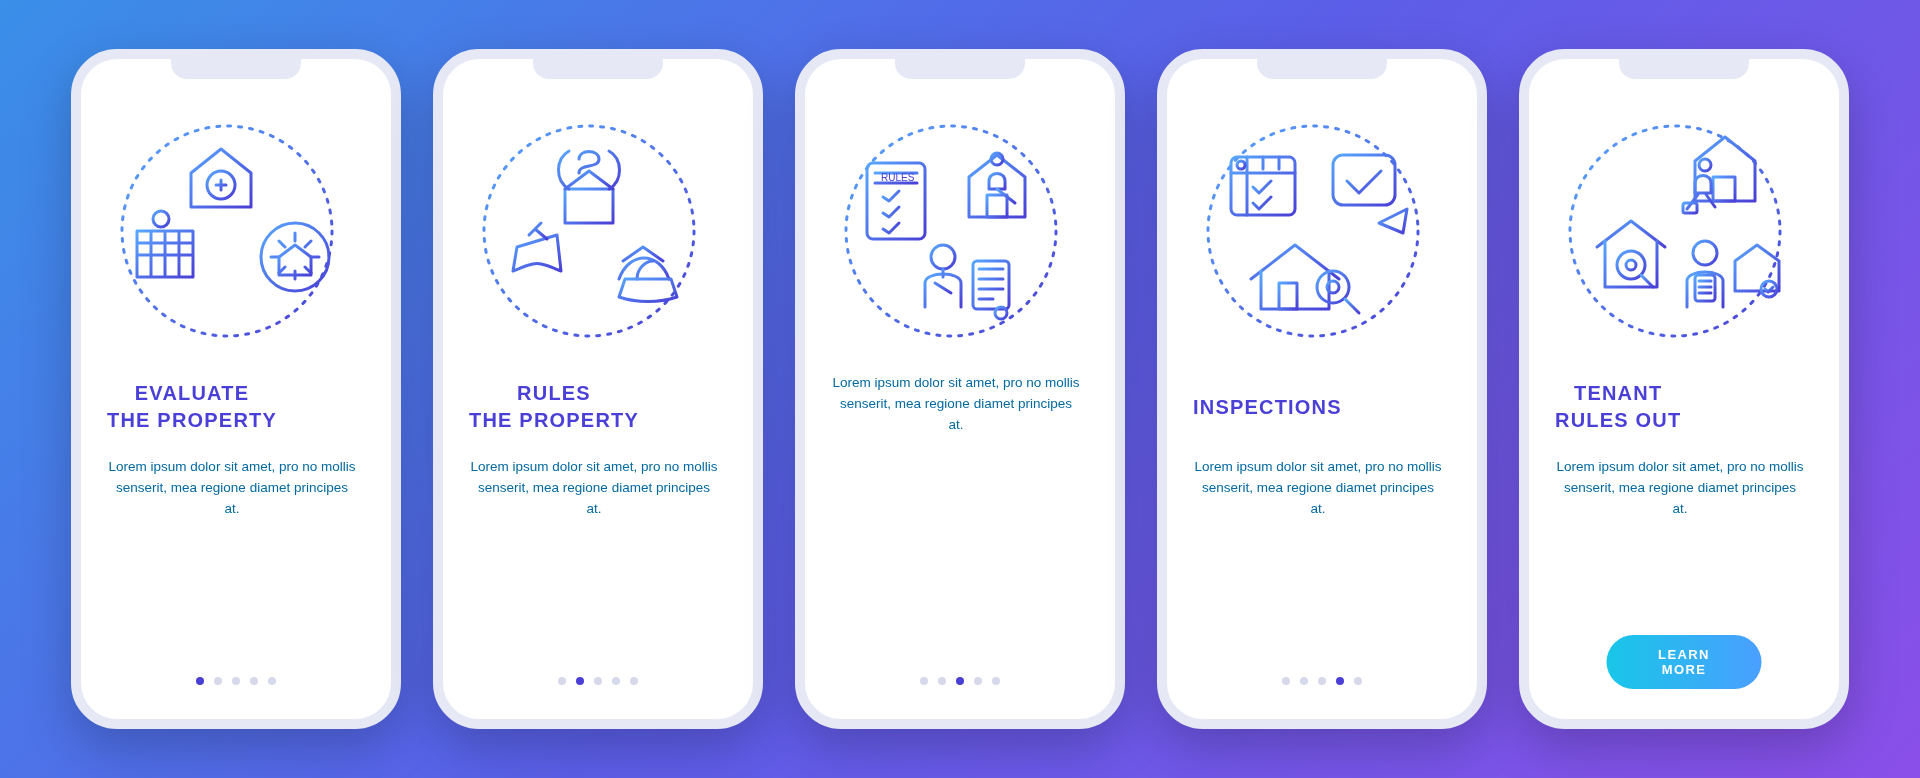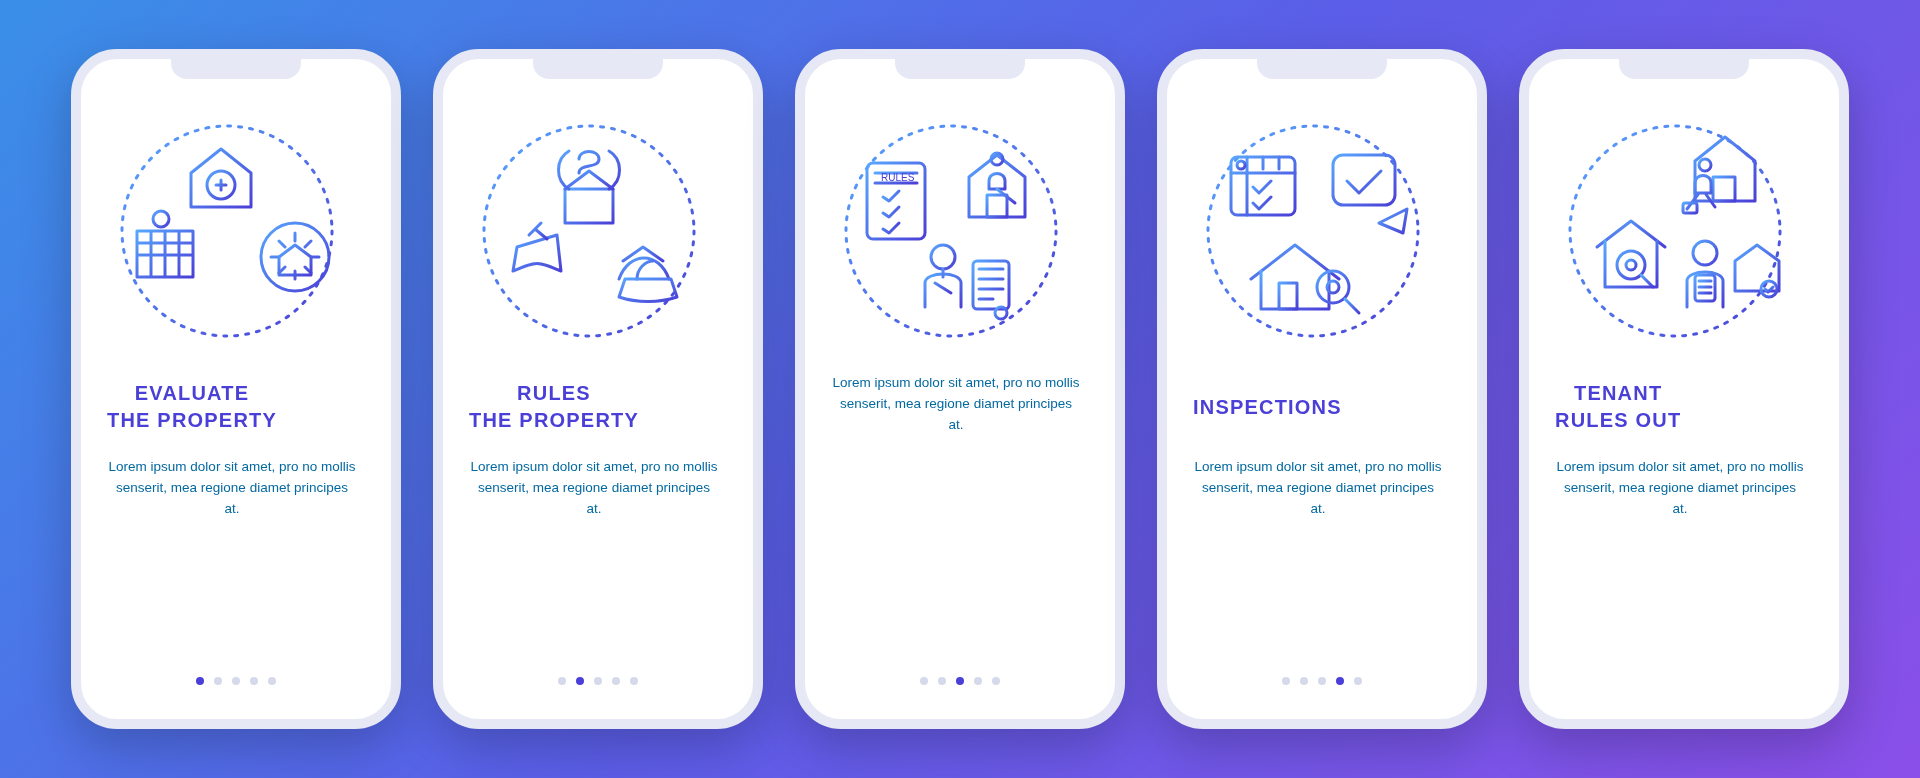--- a/index.html
+++ b/index.html
@@ -268,15 +268,16 @@
           <path d="M144 170h12M144 176h12M144 182h12"></path>
           <path d="M180 150l22-16 22 16v30h-44z"></path>
           <circle cx="214" cy="178" r="8"></circle>
             <path d="M210 178l3 3 5-5"></path>
         </g>
       </svg>
     </div>
     <div class="title">TENANT
 RULES OUT</div>
     <div class="desc">Lorem ipsum dolor sit amet, pro no mollis senserit, mea regione diamet principes at.</div>
+    <button class="cta">LEARN MORE</button>
   </div>
 
 </div>
 
 </body></html>

